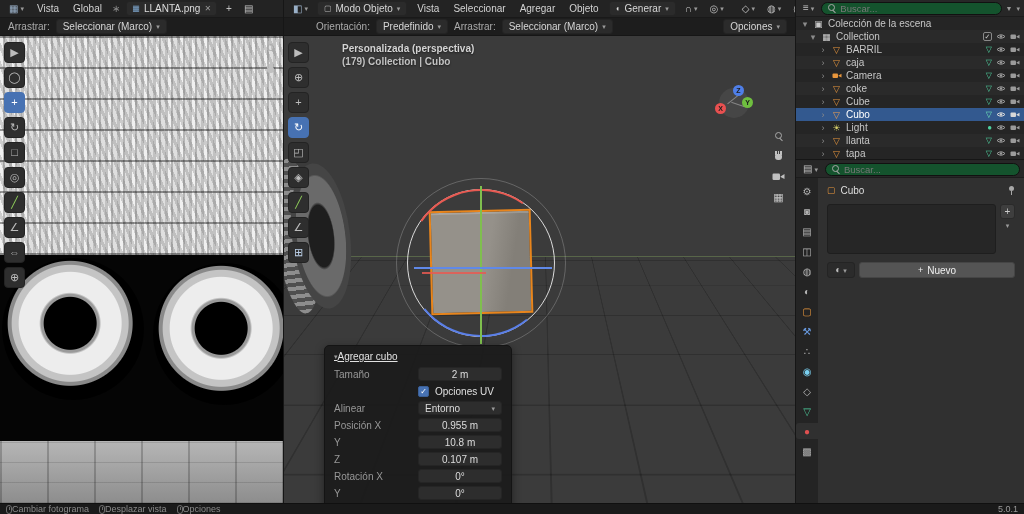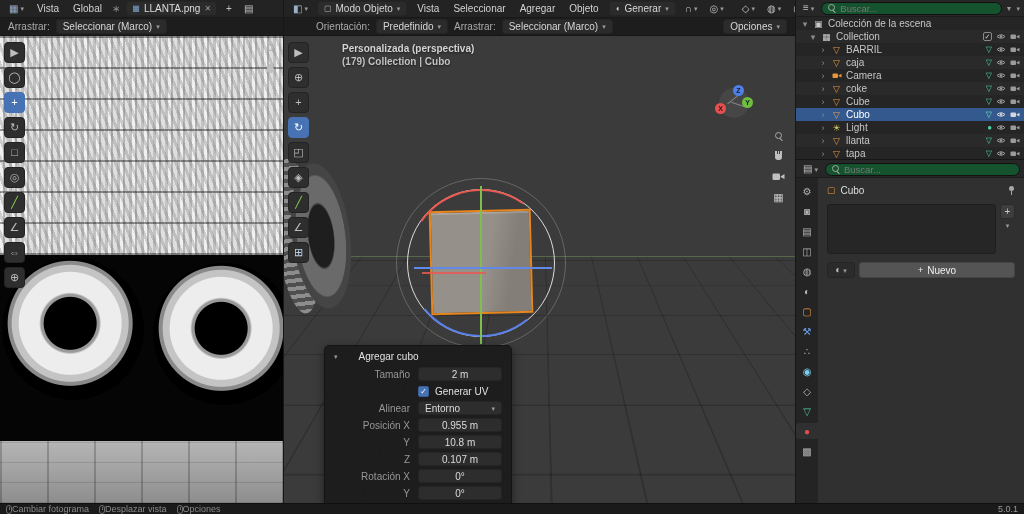--- a/index.html
+++ b/index.html
@@ -109,23 +109,23 @@
   .nav-gizmo { position:absolute; right:44px; top:50px; width:34px; height:34px; z-index:6; }
   .nav-gizmo .ball { position:absolute; inset:2px; border-radius:50%; background:rgba(255,255,255,.06); }
   .axis-dot { position:absolute; width:11px; height:11px; border-radius:50%; font-size:7px; font-weight:bold;
               display:flex; align-items:center; justify-content:center; color:#1c1c1c; }
   .axline { position:absolute; height:1px; background:rgba(210,210,210,.45); }
   .vp-side-icons { position:absolute; right:10px; top:96px; display:flex; flex-direction:column; gap:11px;
                    align-items:center; color:#c4c4c4; z-index:6; }
 
   .op-panel { position:absolute; left:40px; top:309px; width:188px; background:rgba(28,28,28,.97);
     border:1px solid #141414; border-radius:5px; padding-bottom:7px; box-shadow:0 3px 10px rgba(0,0,0,.45); z-index:8; }
-  .op-title { display:flex; align-items:center; gap:21px; padding:5px 9px 4px; color:#e2e2e2; }
+  .op-title { display:flex; align-items:center; gap:0; padding:5px 9px 4px; color:#e2e2e2;text-decoration:underline; }
   .op-grid { display:grid; grid-template-columns:76px 1fr; gap:3px 8px; padding:1px 9px 0; align-items:center; }
-  .op-label { color:#989898; text-align:right; }
+  .op-label { color:#989898; text-align:left; }
   .op-field { height:14px; background:#2d2d2d; border:1px solid #252525; border-radius:3px; color:#dcdcdc;
               display:flex; align-items:center; justify-content:center; }
   .op-dd { justify-content:space-between; padding:0 6px; }
   .op-check { display:flex; align-items:center; gap:6px; height:14px; color:#e0e0e0; }
   .checkbox { width:11px; height:11px; background:#4772b3; border:1px solid #3a5f96; border-radius:2px;
               display:flex; align-items:center; justify-content:center; color:#fff; font-size:8px; flex:none; }
 
   
   .right-col { position:absolute; left:796px; top:0; width:228px; height:503px; background:#262626; }
   .outliner { position:absolute; top:0; left:0; right:0; height:160px; background:#252525; border-bottom:1px solid #161616; overflow:hidden; }
@@ -394,21 +394,21 @@
         </div>
         <div class="op-grid">
           <span class="op-label">Tamaño</span>
           <span class="op-field">2 m</span>
 
           <span class="op-label"></span>
           <span class="op-check">
             <span class="checkbox">
                 <span>✓</span>
               </span>
-            <span>Generar UV</span>
+            <span>Opciones UV</span>
           </span>
 
           <span class="op-label">Alinear</span>
           <span class="op-field op-dd">
             <span>Entorno</span>
             <span class="chev">▾</span>
           </span>
 
           <span class="op-label">Posición X</span>
           <span class="op-field">0.955 m</span>

